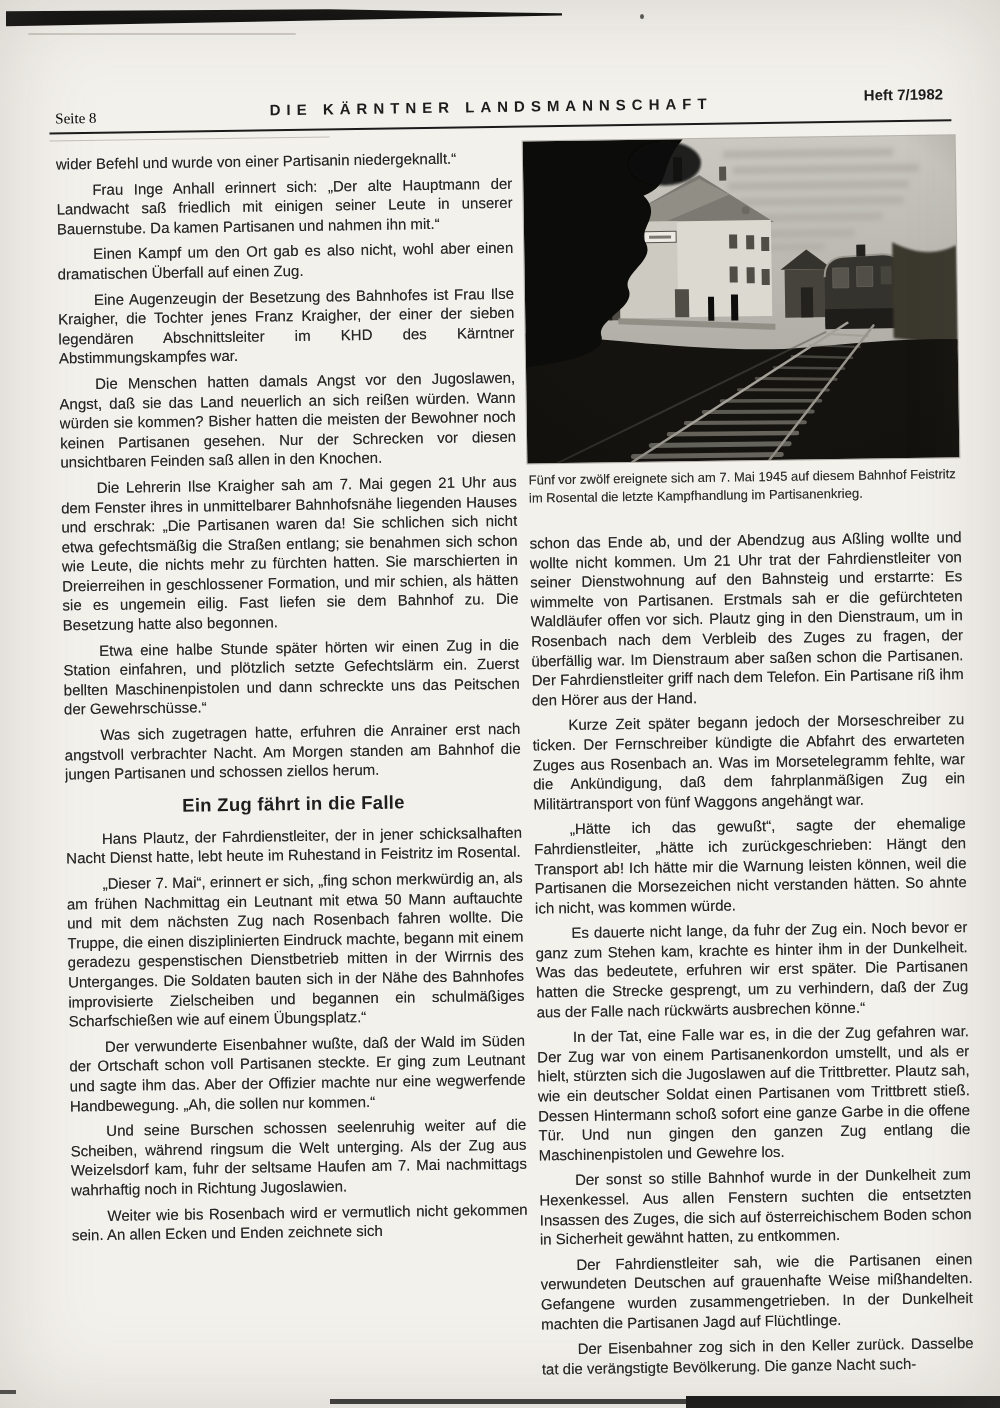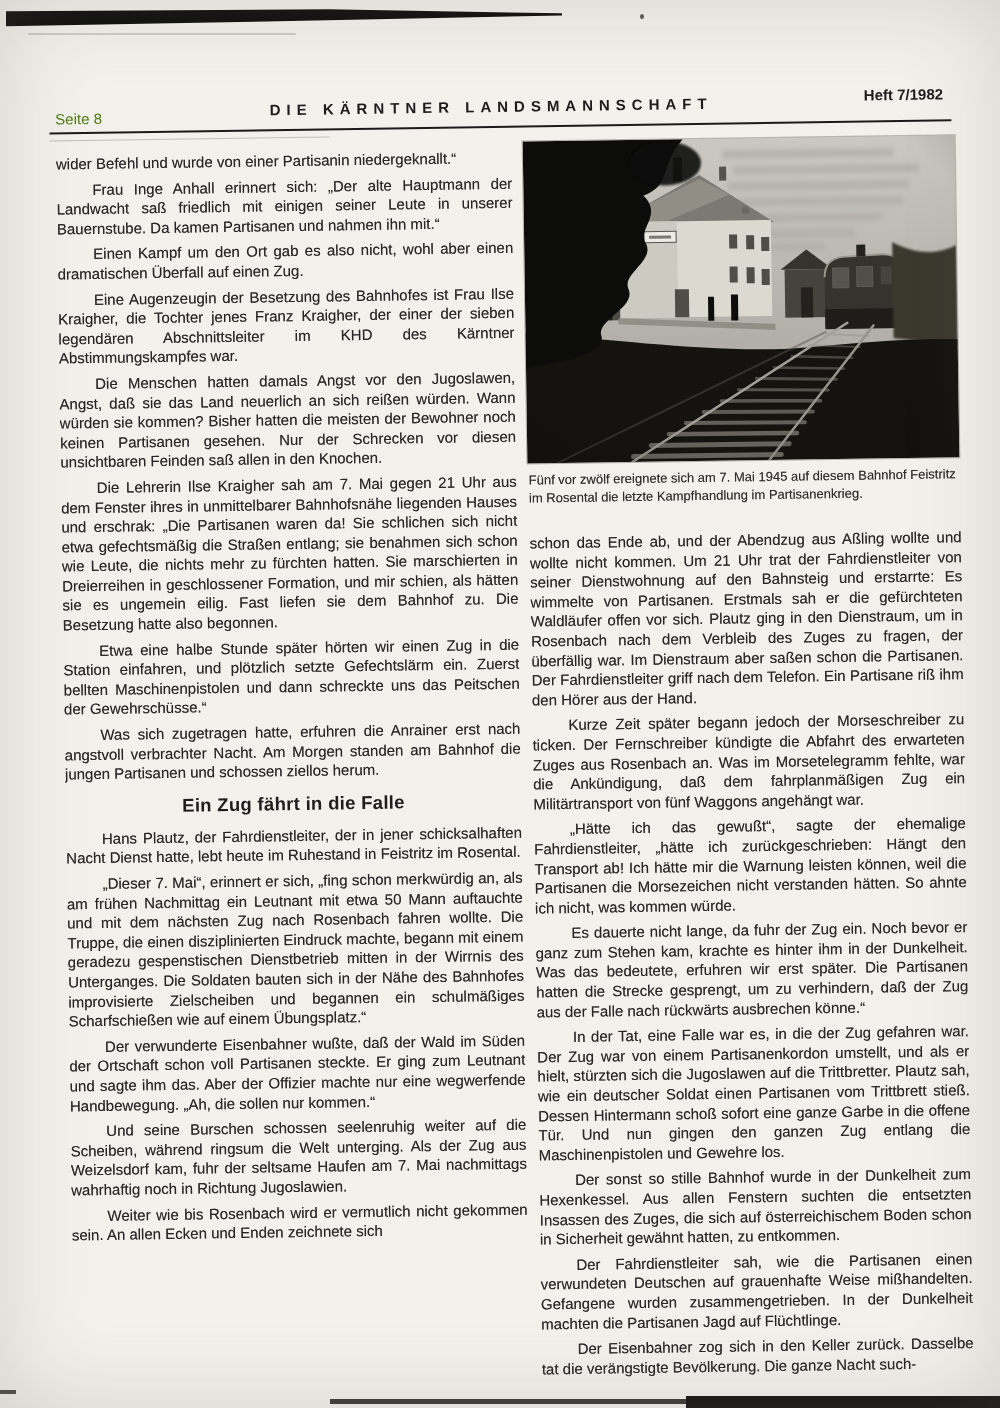--- a/index.html
+++ b/index.html
@@ -9,21 +9,21 @@
     font-family:"Liberation Sans", sans-serif;
     overflow:hidden;
   }
   .page::after{
     content:""; position:absolute; inset:0; pointer-events:none;
     box-shadow: inset 0 0 90px rgba(120,115,105,0.25);
   }
   .rot{ position:absolute; inset:0; transform:rotate(-0.85deg); transform-origin:500px 704px; }
 
   
-  .hdr-left{ position:absolute; left:64px; top:104px; font-size:15px; color:#4d7c0f; }
+  .hdr-left{ position:absolute; left:64px; top:104px; font-size:15px; color:#000000;font-family:Liberation Serif, serif; }
   .hdr-center{ position:absolute; left:250px; top:98px; width:500px; text-align:center;
     font-size:15px; font-weight:bold; letter-spacing:6px; color:#1c1c1c; }
   .hdr-right{ position:absolute; right:48px; top:92px; font-size:15px; font-weight:bold; color:#1c1c1c; }
   .rule{ position:absolute; left:58px; right:40px; top:126px; height:2px; background:#1b1b1b; }
   .rule2{ position:absolute; left:58px; top:134px; width:280px; height:1px; background:#9a968e; opacity:.55; }
 
   
   .col{ position:absolute; overflow:hidden; }
   .col-left{ left:64px; top:148px; width:456px; height:1252px; }
   .col-right{ left:532px; top:534px; width:432px; height:866px; }

